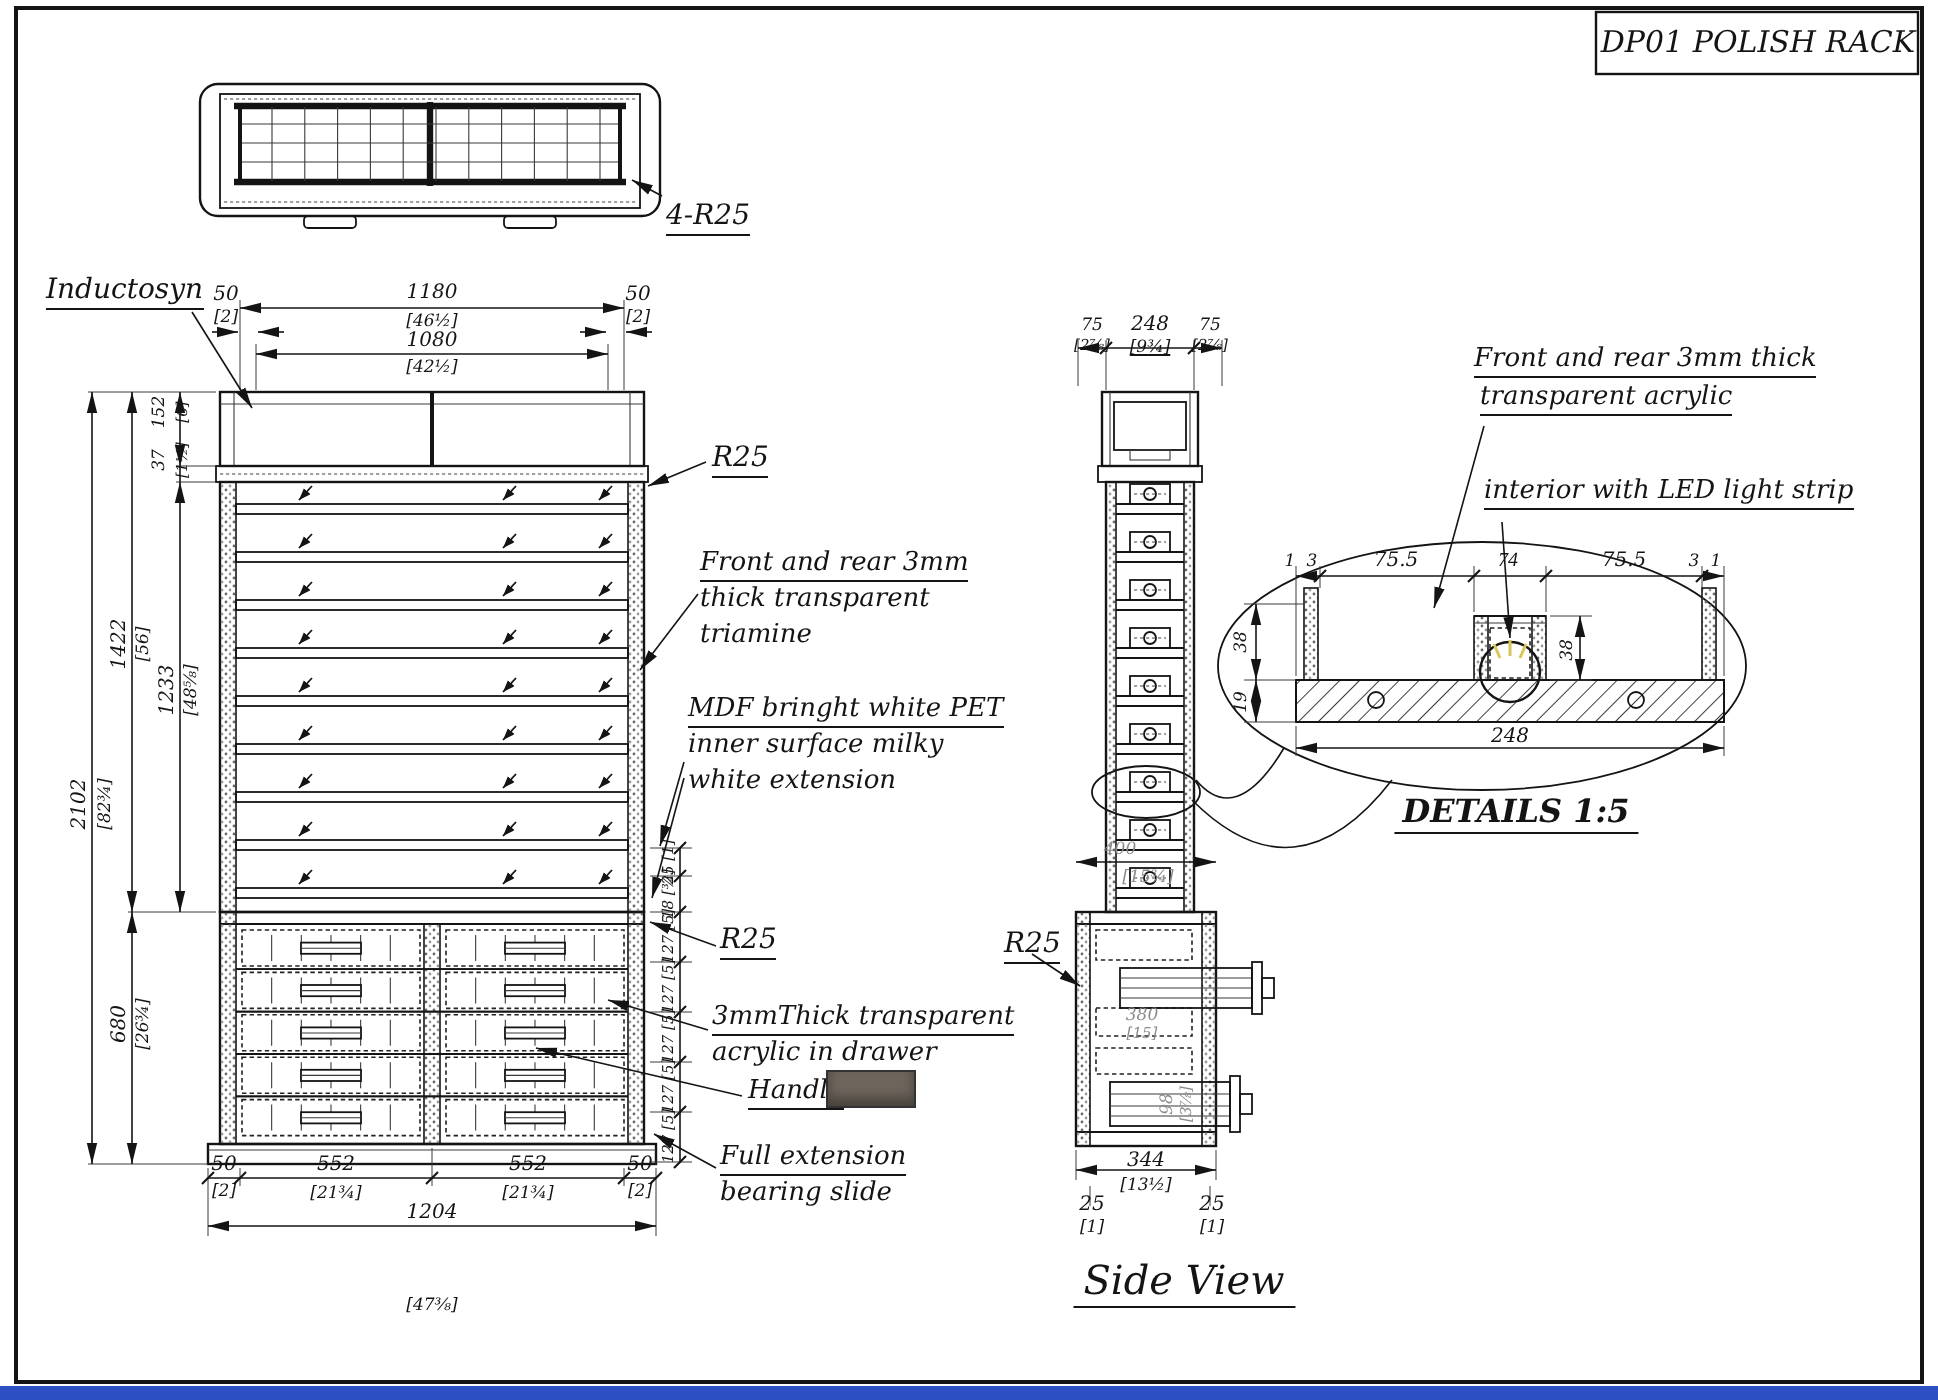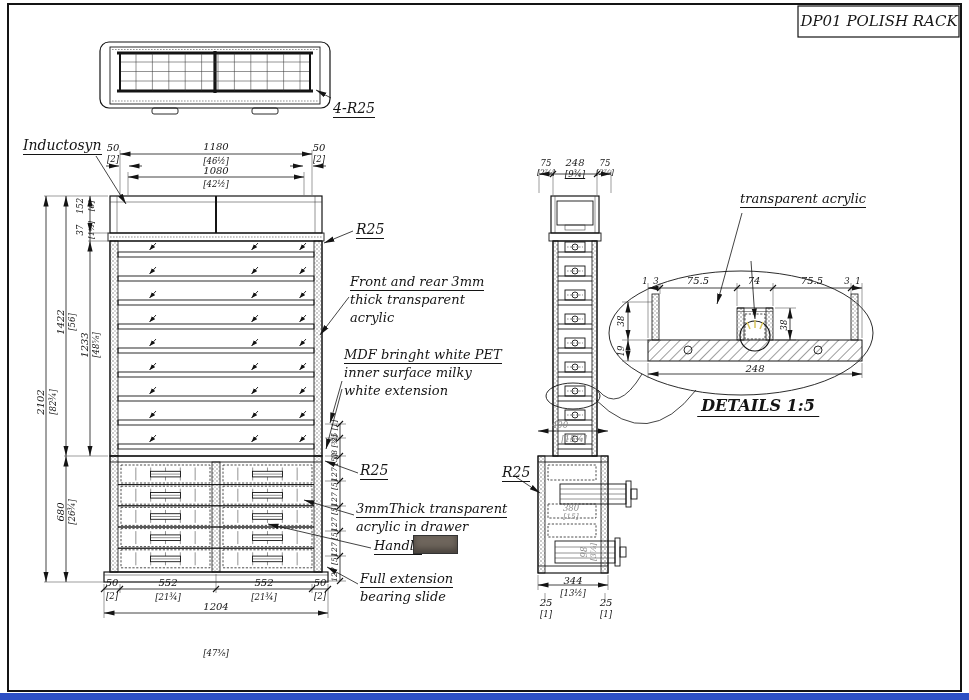--- a/index.html
+++ b/index.html
@@ -508,21 +508,21 @@
 <div class="dimt" style="left:264px;top:577px;">552</div>
 <div class="dimb" style="left:264px;top:592px;">[21¾]</div>
 <div class="dimt" style="left:320px;top:577px;">50</div>
 <div class="dimb" style="left:320px;top:591px;">[2]</div>
 <div class="dimt" style="left:216px;top:601px;">1204</div>
 <div class="dimb" style="left:216px;top:648px;">[47⅜]</div>
 
 <div class="lbl u" style="left:356px;top:222px;font-size:14px;">R25</div>
 <div class="lbl u" style="left:350px;top:275px;">Front and rear 3mm</div>
 <div class="lbl" style="left:350px;top:293px;">thick transparent</div>
-<div class="lbl" style="left:350px;top:311px;">acrylic</div>
+<div class="lbl" style="left:350px;top:311px;">triamine</div>
 <div class="lbl u" style="left:344px;top:348px;text-align:right;">MDF bringht white PET</div>
 <div class="lbl" style="left:344px;top:366px;font-style:italic;">inner surface milky</div>
 <div class="lbl" style="left:344px;top:384px;">white extension</div>
 <div class="lbl u" style="left:360px;top:463px;font-size:14px;">R25</div>
 <div class="lbl u" style="left:356px;top:502px;">3mmThick transparent</div>
 <div class="lbl" style="left:356px;top:520px;">acrylic in drawer</div>
 <div class="lbl u" style="left:374px;top:539px;">Handle</div>
 <div class="swatch" style="left: 413px; top: 535px; width: 43px; height: 17px; background: rgb(110, 101, 92);"></div>
 <div class="lbl u" style="left:360px;top:572px;">Full extension</div>
 <div class="lbl" style="left:360px;top:590px;">bearing slide</div>
@@ -547,27 +547,30 @@
 <div class="dimb gray tiny" style="left:571px;top:512px;">[15]</div>
 <div class="dimb gray rot" style="left:584px;top:552px;">98</div>
 <div class="dimb gray rot tiny" style="left:593px;top:552px;">[3⅞]</div>
 <div class="dimt" style="left:573px;top:575px;">344</div>
 <div class="dimb" style="left:573px;top:588px;">[13½]</div>
 <div class="dimt" style="left:546px;top:597px;">25</div>
 <div class="dimb" style="left:546px;top:609px;">[1]</div>
 <div class="dimt" style="left:606px;top:597px;">25</div>
 <div class="dimb" style="left:606px;top:609px;">[1]</div>
 <div class="lbl u" style="left:502px;top:465px;font-size:14px;">R25</div>
-
+<div class="vtitle" style="left:592px;top:628px;">Side View</div>
+
+<div class="lbl u" style="left:737px;top:173px;">Front and rear 3mm thick</div>
 <div class="lbl u" style="left:740px;top:192px;">transparent acrylic</div>
+<div class="lbl u" style="left:742px;top:239px;">interior with LED light strip</div>
 
 <div class="dimb" style="left:645px;top:276px;">1</div>
 <div class="dimb" style="left:656px;top:276px;">3</div>
 <div class="dimt" style="left:698px;top:275px;">75.5</div>
-<div class="dimt" style="left:754px;top:275px;">74</div>
+<div class="dimt" style="left:754px;top:275px;font-family:Liberation Serif, serif;">74</div>
 <div class="dimt" style="left:812px;top:275px;">75.5</div>
 <div class="dimb" style="left:847px;top:276px;">3</div>
 <div class="dimb" style="left:858px;top:276px;">1</div>
 <div class="dimb rot" style="left:621px;top:321px;">38</div>
 <div class="dimb rot" style="left:621px;top:351px;">19</div>
 <div class="dimb rot" style="left:784px;top:325px;">38</div>
 <div class="dimt" style="left:755px;top:363px;">248</div>
 <div class="dtitle" style="left:758px;top:396px;">DETAILS 1:5</div>
 
 </div>

